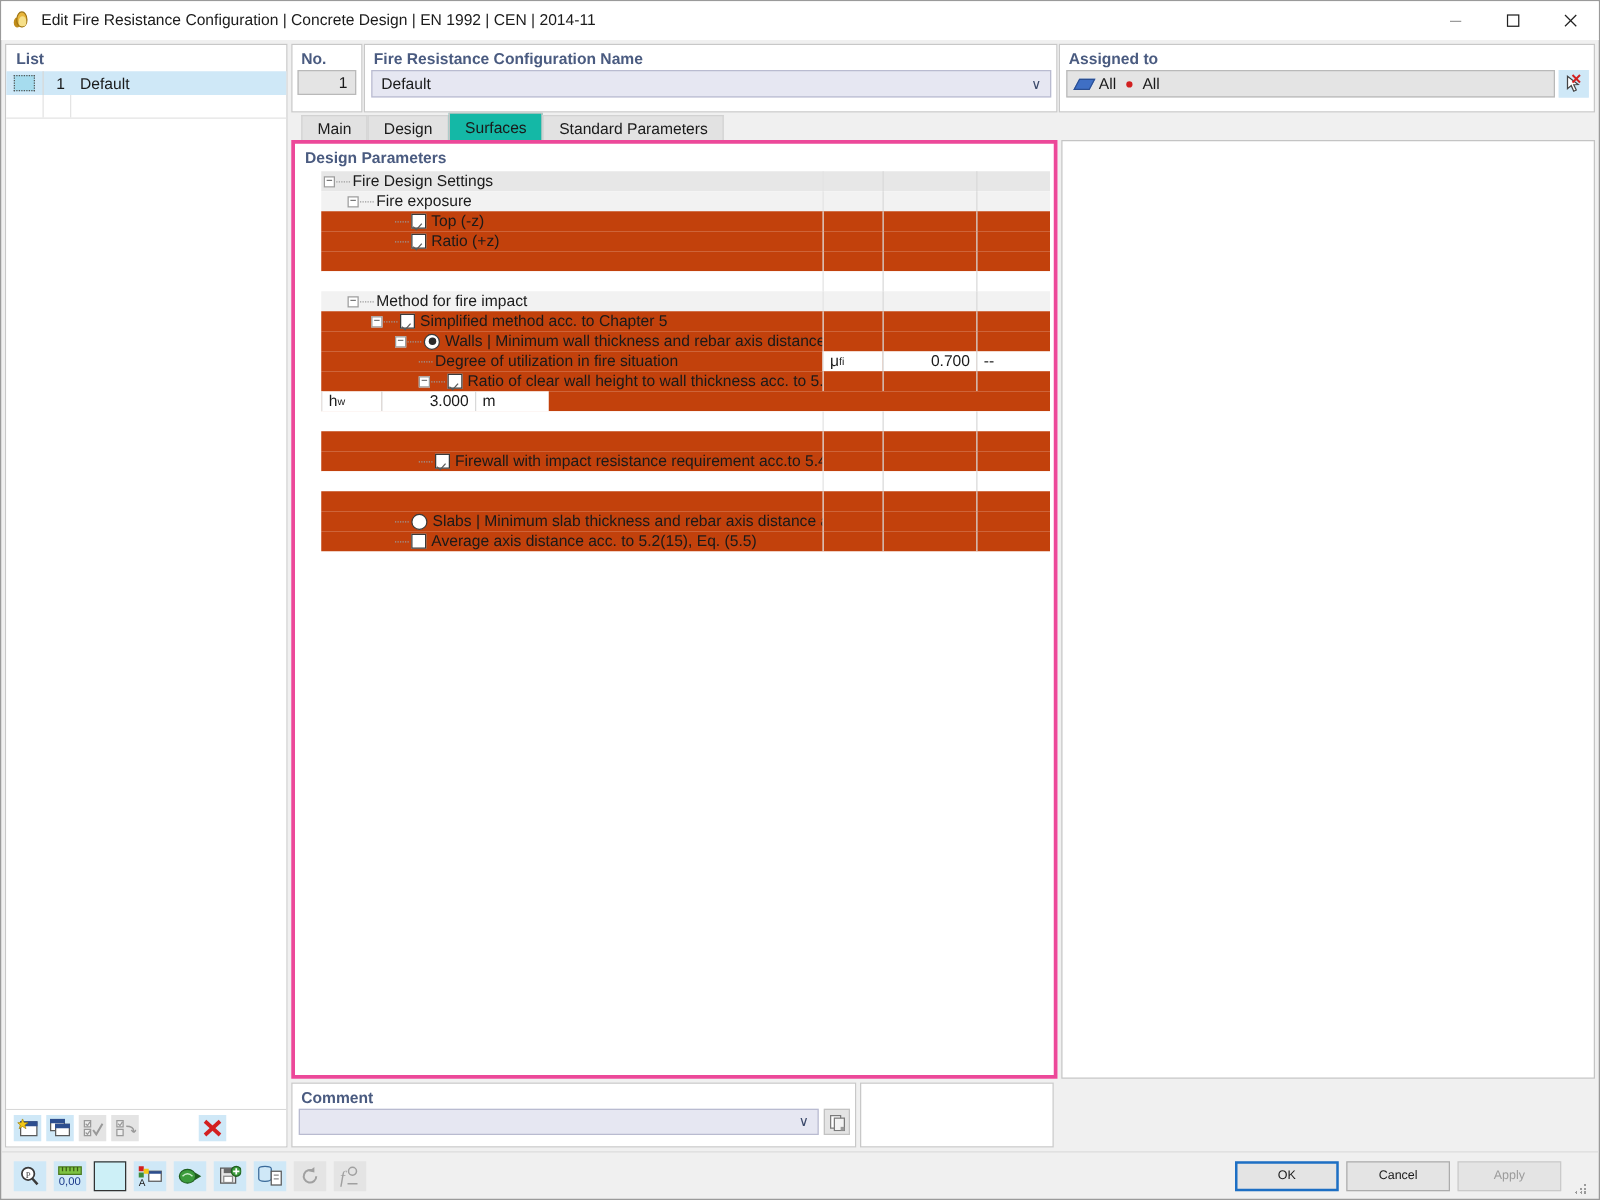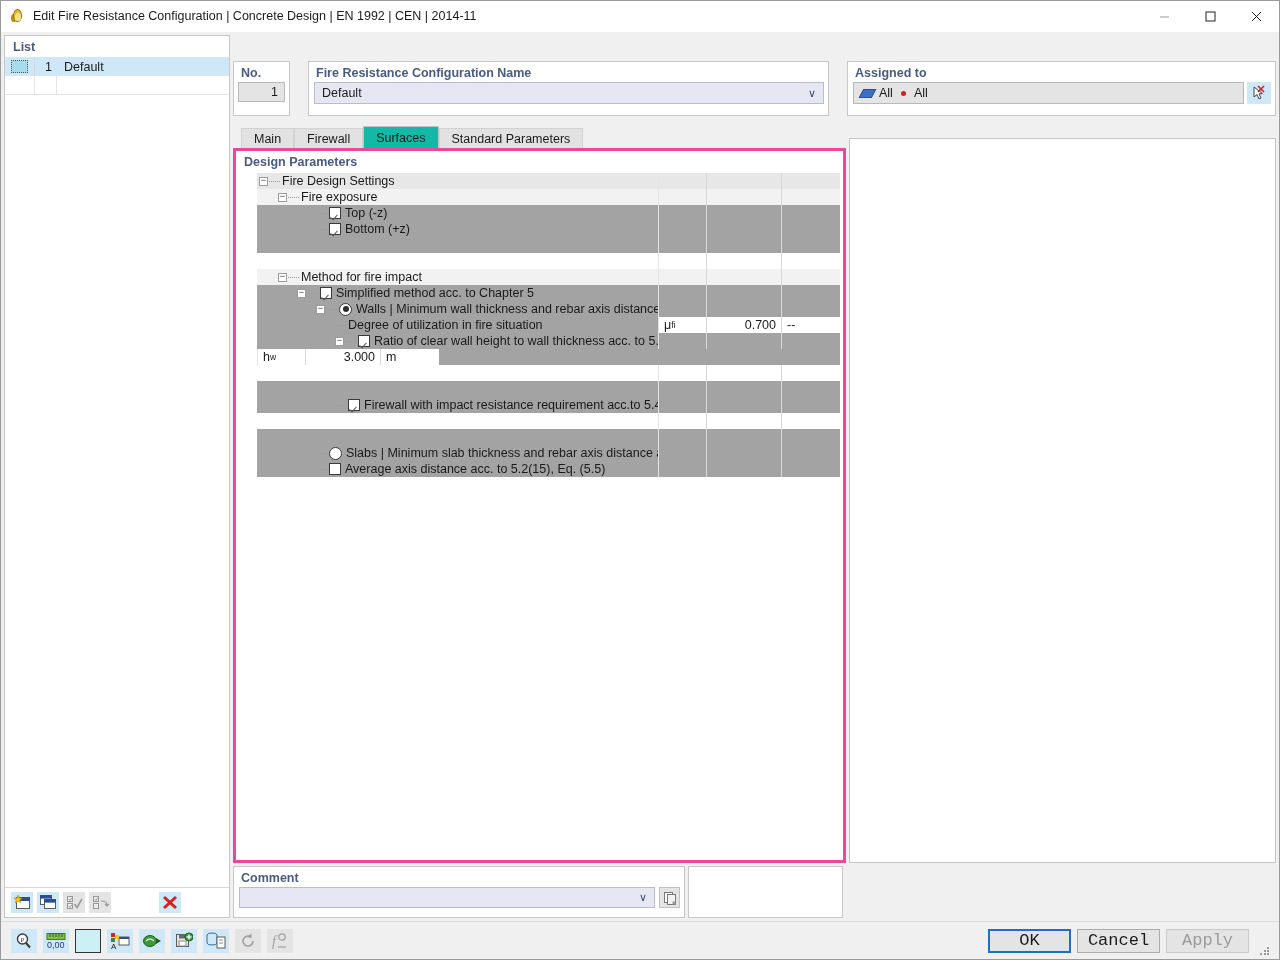--- a/index.html
+++ b/index.html
@@ -46,22 +46,22 @@
   }
   .title-text { font-size: 12.5px; color: #1b1b1b; flex: 1; white-space: nowrap; }
   .win-btns { display: flex; height: 31px; }
   .win-btn {
     width: 46px; height: 31px;
     display: flex; align-items: center; justify-content: center;
     color: #222;
   }
   
   .upper {
-    display: flex; padding: 3px 3px 0 3px; gap: 18px;
-    height: 58px; min-height: 58px; margin-top: 26px;
+    display: flex; padding: 3px 3px 0 3px; gap: 1px;
+    height: 58px; min-height: 58px;
   }
   .panelbox {
     background: #ffffff;
     border: 1px solid #c8c8c8;
     position: relative;
   }
   .grp-label {
     font-size: 12.5px; font-weight: bold; color: #4a5b80;
     padding: 4px 6px 2px 7px; white-space: nowrap;
   }
@@ -131,21 +131,21 @@
   }
   .node-ico { width: 5px; height: 5px; background: #d22020; border-radius: 50%; margin: 0 3px; }
   .assign-btn {
     width: 24px; height: 22px; background: #cfe8f7; border: 1px solid #cfe8f7;
     display: flex; align-items: center; justify-content: center; position: relative;
   }
   
   .middle { flex: 1; display: flex; padding: 0 3px 0 3px; gap: 3px; min-height: 0; }
   .centercol { flex: 1; display: flex; flex-direction: column; min-width: 0; }
   
-  .tabs { display: flex; height: 32px; padding-left: 8px; align-items: flex-end; }
+  .tabs { display: flex; height: 22px; padding-left: 8px; align-items: flex-end; }
   .tab {
     height: 20px; padding: 0 12px; font-size: 12.5px;
     background: #e2e2e2; border: 1px solid #d2d2d2; border-bottom: none;
     display: flex; align-items: center; color: #1a1a1a;
   }
   .tab.active { background: #14b8a6; border-color: #c4c4c4; height: 22px; font-weight: normal; }
   .tabpanel {
     flex: 1; background: #ffffff; border: 3px solid #ec4899;
     display: flex; flex-direction: column; min-height: 0;
   }
@@ -171,21 +171,21 @@
   }
   .row .valcell {
     width: 75px; border-left: 1px solid #d9d9d9;
     display: flex; align-items: center; justify-content: flex-end;
     padding-right: 5px;
   }
   .row .unitcell {
     width: 59px; border-left: 1px solid #d9d9d9;
     display: flex; align-items: center; padding-left: 5px;
   }
-  .row.band-a { background: #a3a3a3; }
+  .row.band-a { background: #c2410c; }
   .row.band-b { background: #ffffff; }
   .row.header-row { background: #e7e7e7; }
   .row.sub-header { background: #f2f2f2; }
   .row .valcell.filled { background: #ffffff; }
   .row .symcell.filled { background: #ffffff; }
   .row .unitcell.filled { background: #ffffff; }
   .expander {
     width: 9px; height: 9px; border: 1px solid #9b9b9b; background: #fff;
     display: inline-flex; align-items: center; justify-content: center;
     font-size: 9px; line-height: 7px; color: #333; flex: none; margin-right: 1px;
@@ -242,21 +242,21 @@
   .sbtn {
     width: 26px; height: 24px; background: #cfe8f7;
     display: flex; align-items: center; justify-content: center; position: relative;
   }
   .sbtn.dis { background: #e4e4e4; }
   .sbtn.plain { background: #ffffff; border: 1px solid #333; }
   .spacer-flex { flex: 1; }
   .dlgbtn {
     width: 83px; height: 24px; background: #e4e4e4; border: 1px solid #acacac;
     display: flex; align-items: center; justify-content: center;
-    font-size: 17px; color: #1a1a1a; font-family: Liberation Mono, monospace;
+    font-size: 10px; color: #1a1a1a;
   }
   .dlgbtn.primary { border: 2px solid #1d6fc4; background: #e4e4e4; }
   .dlgbtn.dis { color: #9b9b9b; background: #e4e4e4; border-color: #cacaca; }
   .grip {
     width: 12px; height: 12px; margin-left: 4px; align-self: flex-end; margin-bottom: 2px;
     background:
       radial-gradient(circle 1px at 2px 9px,#9a9a9a 99%,transparent 0),
       radial-gradient(circle 1px at 6px 9px,#9a9a9a 99%,transparent 0),
       radial-gradient(circle 1px at 9px 9px,#9a9a9a 99%,transparent 0),
       radial-gradient(circle 1px at 6px 6px,#9a9a9a 99%,transparent 0),
@@ -387,21 +387,21 @@
               </svg>
             </div>
           </div>
         </div>
       </div>
 
       <div class="middle">
         <div class="centercol">
           <div class="tabs">
             <div class="tab">Main</div>
-            <div class="tab">Firewall</div>
+            <div class="tab">Design</div>
             <div class="tab active">Surfaces</div>
             <div class="tab">Standard Parameters</div>
           </div>
           <div class="tabpanel">
             <div class="dp-label">Design Parameters</div>
             <div class="tree" id="tree" style="display: flex; flex-direction: column;">
                 <div class="row header-row">
                   <div class="lbl">
                     <span style="display: inline-block; width: 0px; flex: 0 0 auto;"></span>
                     <span class="expander">−</span>
@@ -432,21 +432,21 @@
                   </div>
                   <div class="symcell"></div>
                   <div class="valcell"></div>
                   <div class="unitcell"></div>
                 </div>
                 <div class="row band-a">
                   <div class="lbl">
                     <span style="display: inline-block; width: 57px; flex: 0 0 auto;"></span>
                     <span class="dots"></span>
                     <span class="cb checked"></span>
-                    <span>Bottom (+z)</span>
+                    <span>Ratio (+z)</span>
                   </div>
                   <div class="symcell"></div>
                   <div class="valcell"></div>
                   <div class="unitcell"></div>
                 </div>
                 <div class="row band-a">
                   <div class="lbl"></div>
                   <div class="symcell"></div>
                   <div class="valcell"></div>
                   <div class="unitcell"></div>

